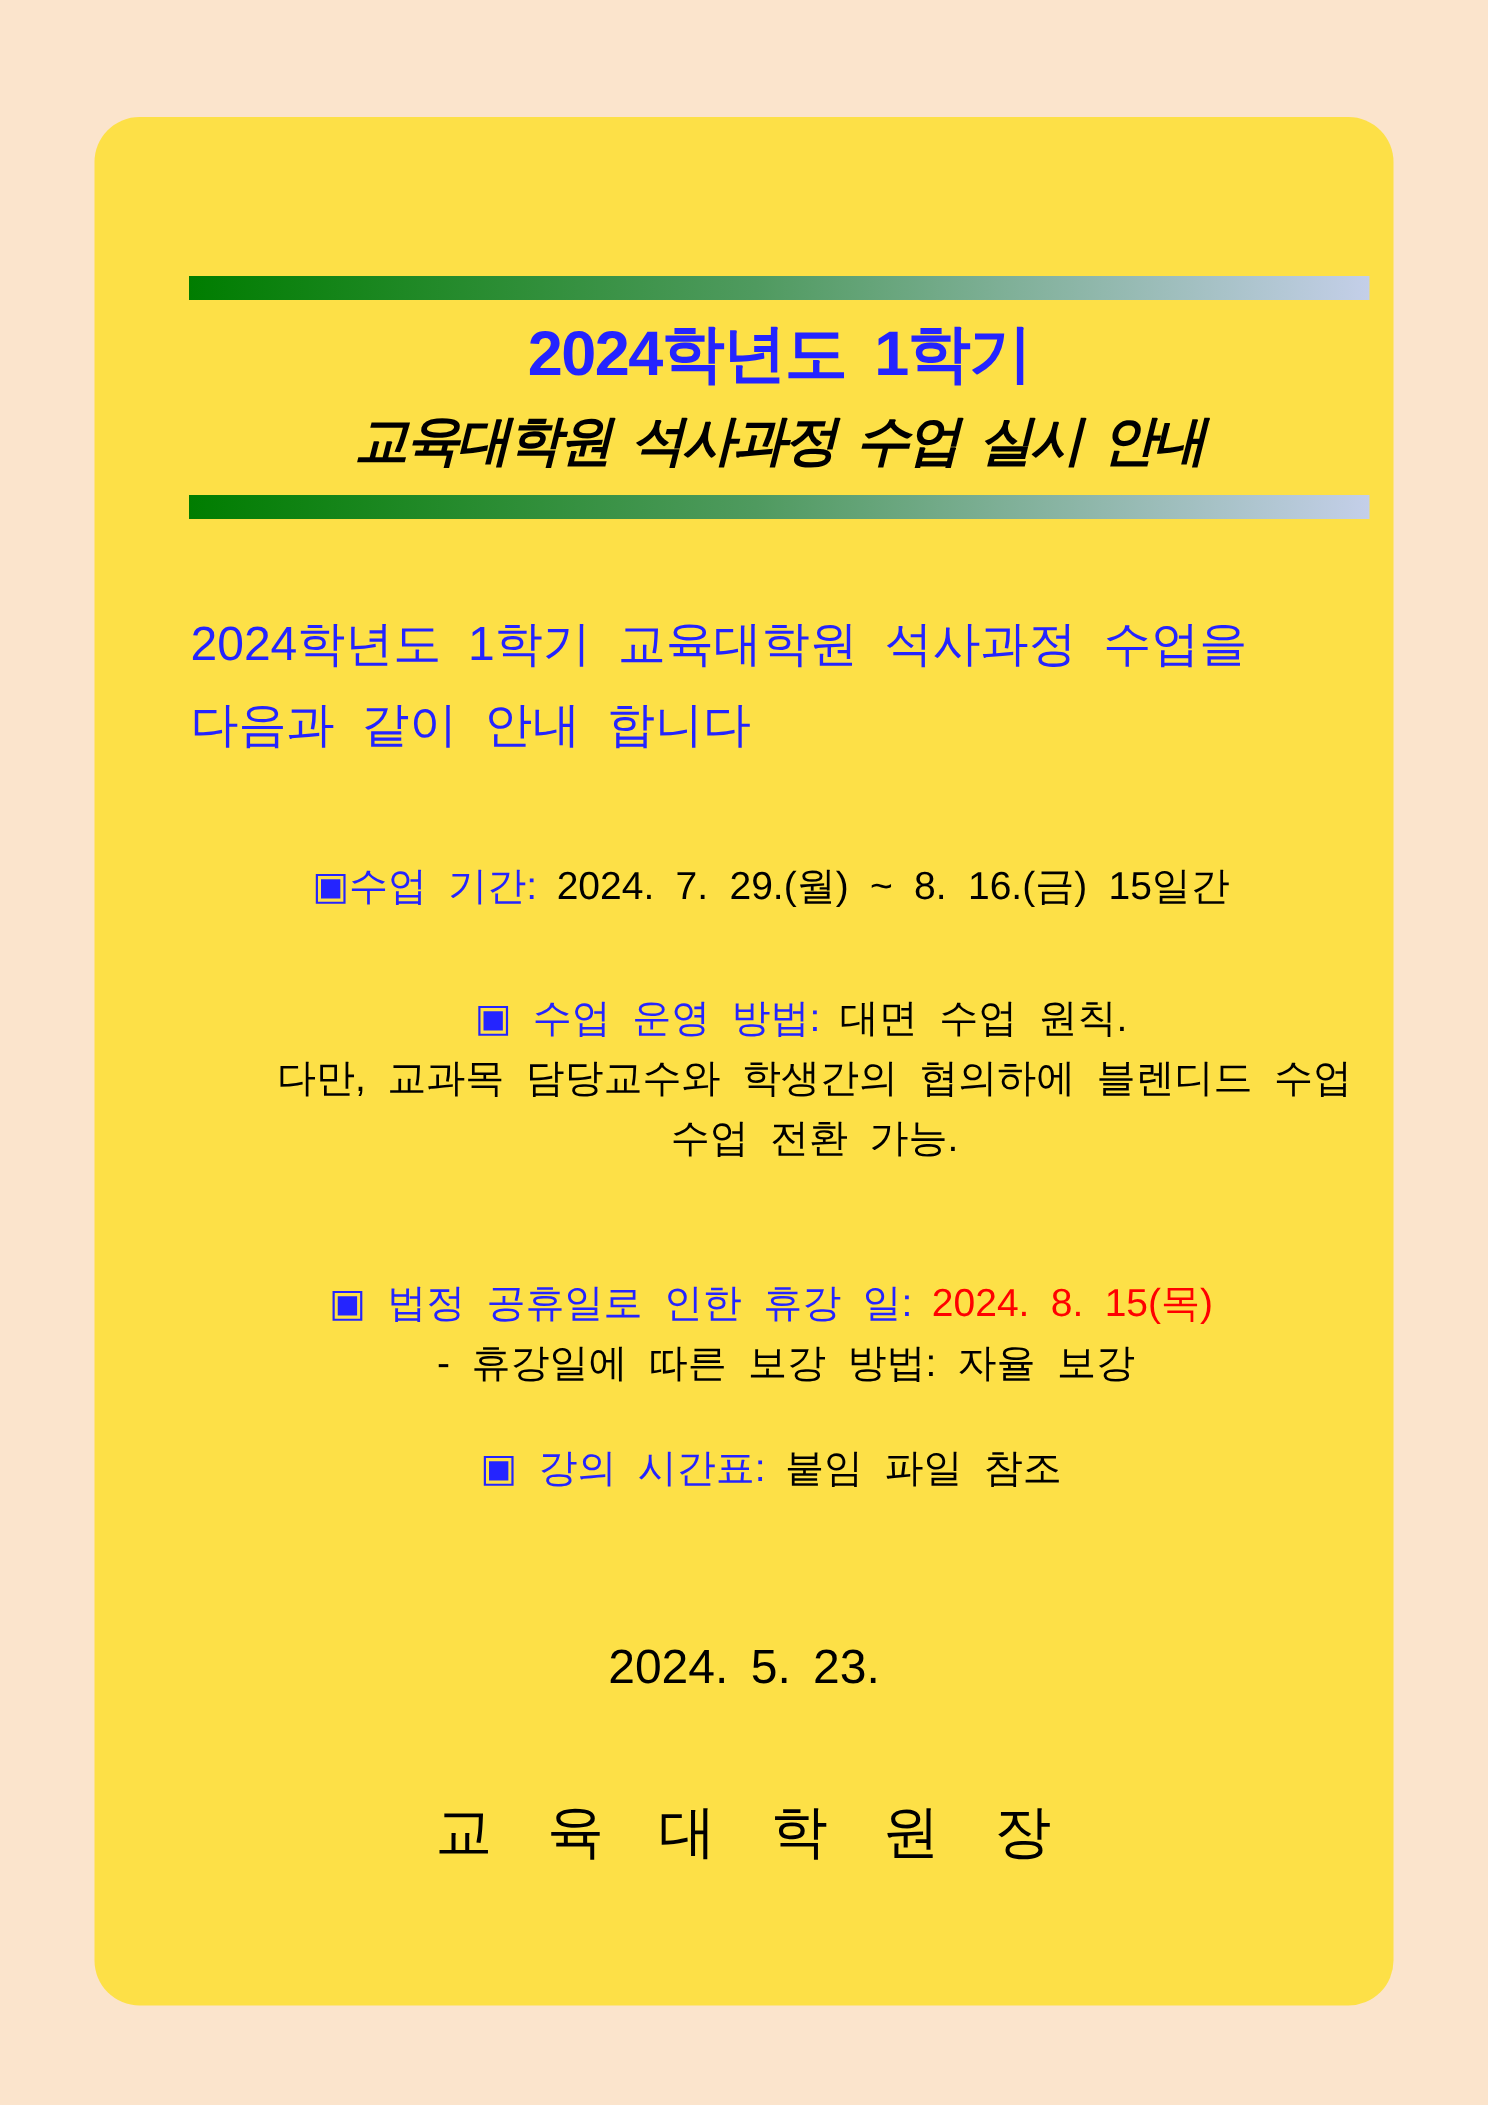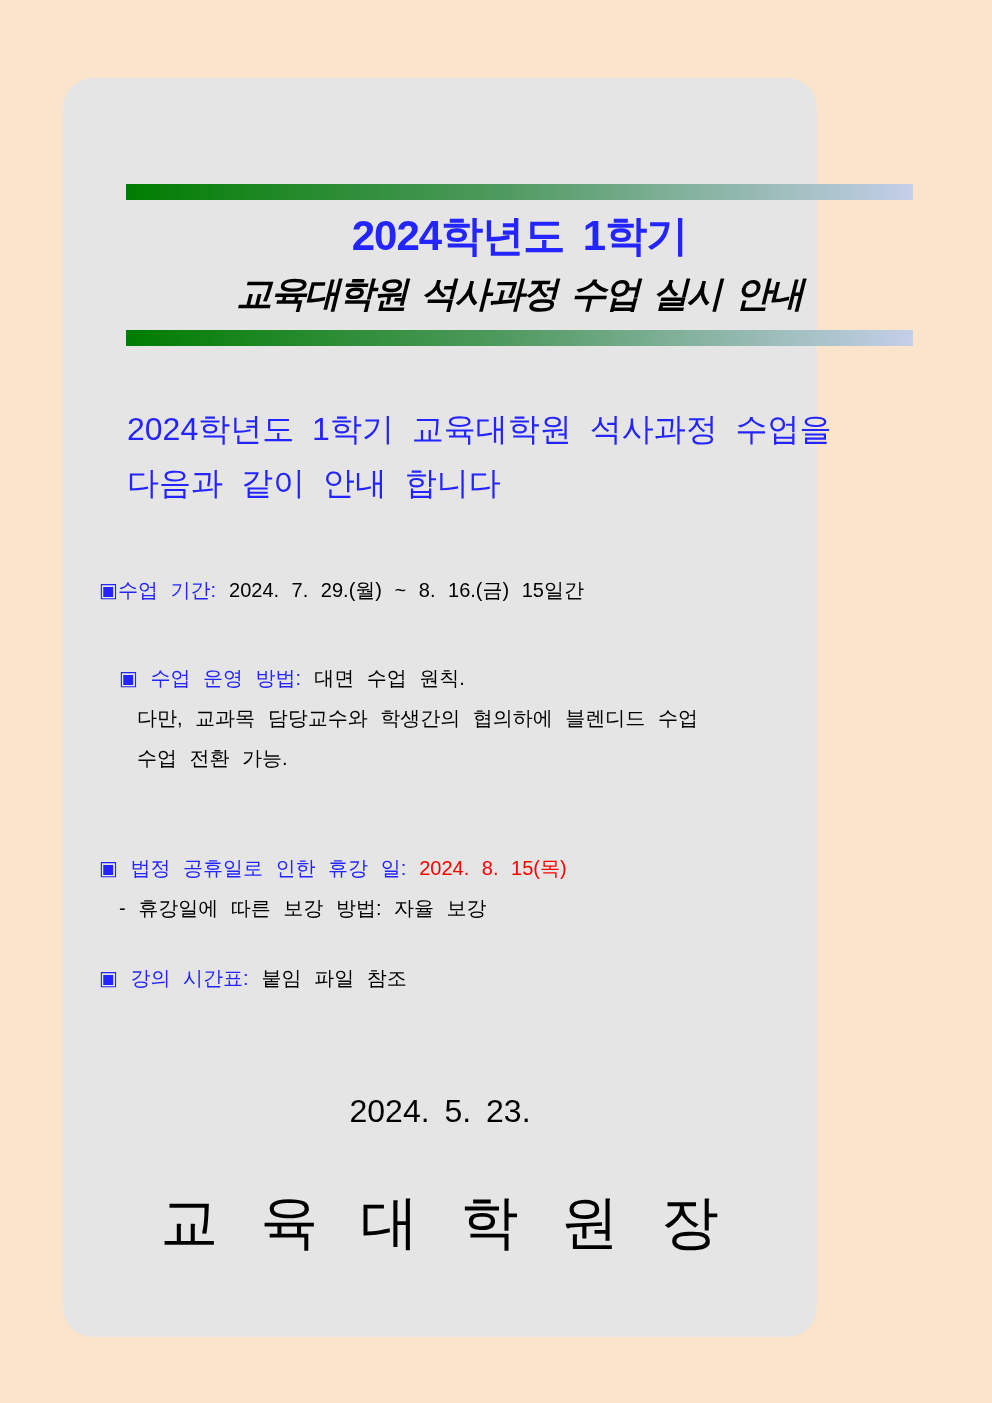--- a/index.html
+++ b/index.html
@@ -9,22 +9,22 @@
   }
   .page {
     position: relative;
     width: 992px; height: 1403px;
     background: #FBE4CC;
     overflow: hidden;
   }
   .card {
     position: absolute;
     left: 63px; top: 78px;
-    width: 754px; height: 1259px;
-    background: #e5e5e5;
+    width: 866px; height: 1259px;
+    background: #fde047;
     border-radius: 30px;
   }
   
   .header {
     position: absolute;
     left: 63px; top: 106px;
     width: 787px;
     text-align: center;
   }
   .gradient-bar {
@@ -55,24 +55,25 @@
     font-size: 32px;
     line-height: 54px;
     color: #2424FF;
     word-spacing: 9px;
     margin-left: 34px;
   }
   
   .section {
     position: absolute;
     left: 0; width: 100%;
-    font-size: 20px;
+    font-size: 26px;
     line-height: 40px;
     color: #000000;
     word-spacing: 7px;
+    text-align: center;
   }
   .sec-period    { top: 492px; }
   .sec-method    { top: 580px; padding-left: 20px; }
   .sec-holiday   { top: 750px; margin-top: 20px; }
   .sec-timetable { top: 880px; }
   .lead   { padding-left: 36px; white-space: nowrap; }
   .detail { padding-left: 54px; white-space: nowrap; }
   .detail-h { padding-left: 56px; white-space: nowrap; }
   .label { color: #2424FF; }
   .value { color: #000000; margin-left: 13px; }
@@ -84,21 +85,21 @@
     text-align: center;
     font-size: 32px;
     color: #000000;
     word-spacing: 6px;
     margin-top: 43px;
   }
   .signature {
     position: absolute;
     top: 1112px; left: 0; width: 100%;
     text-align: center;
-    font-size: 58px;
+    font-size: 38px;
     line-height: 64px;
     color: #000000;
     word-spacing: 24px; letter-spacing: 1px;
     white-space: nowrap;
   }
 </style>
 </head>
 <body>
 
 <div class="page">

